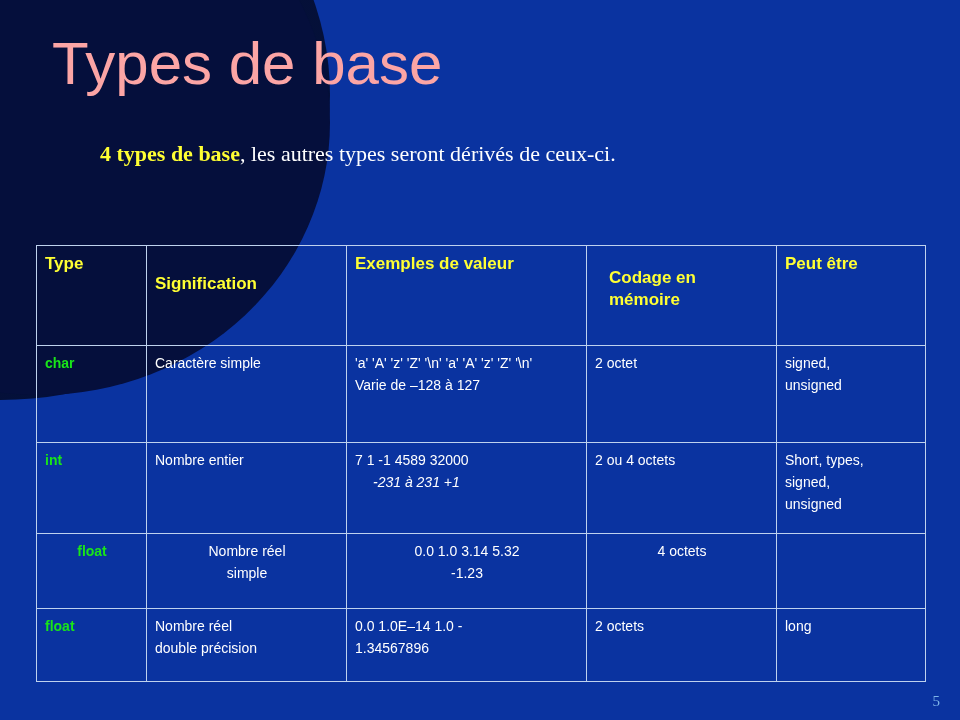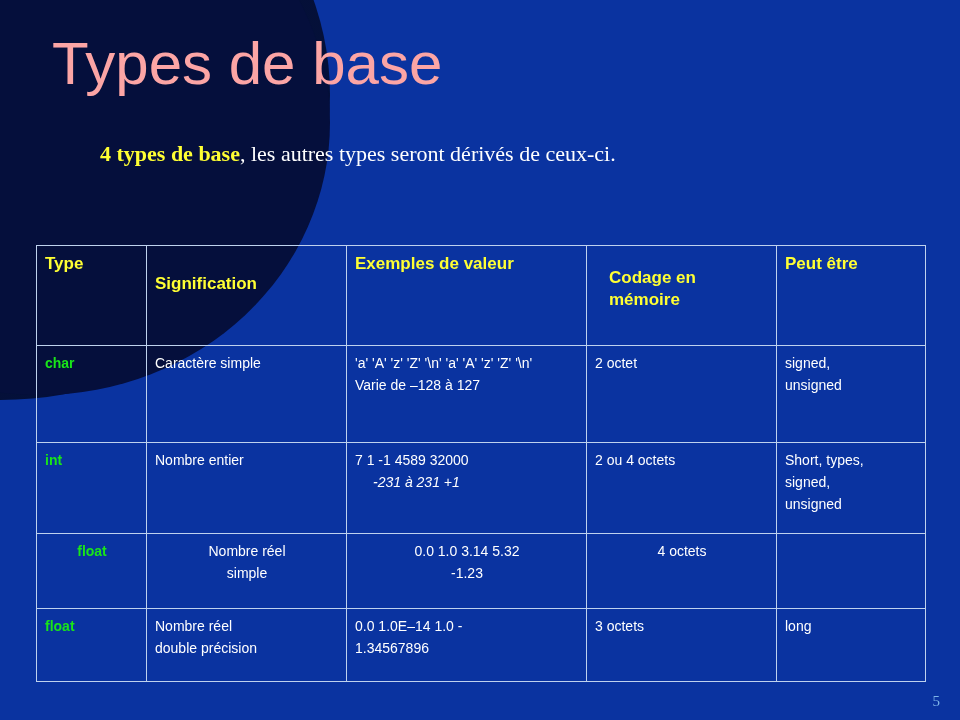--- a/index.html
+++ b/index.html
@@ -239,21 +239,21 @@
           <span class="kw">float</span>
         </td>
         <td class="mid-pad7">
           <span class="cell-line">Nombre réel</span>
           <span class="cell-line">double précision</span>
         </td>
         <td class="mid-pad7">
           <span class="cell-line">0.0 1.0E–14   1.0    -</span>
           <span class="cell-line">1.34567896</span>
         </td>
-        <td class="mid-pad6">3 octets</td>
+        <td class="mid-pad6">2 octets</td>
         <td class="mid-pad6">long</td>
       </tr>
     </tbody>
   </table>
 
   <div class="page-number">5</div>
 
 </div>
 
 </body></html>

